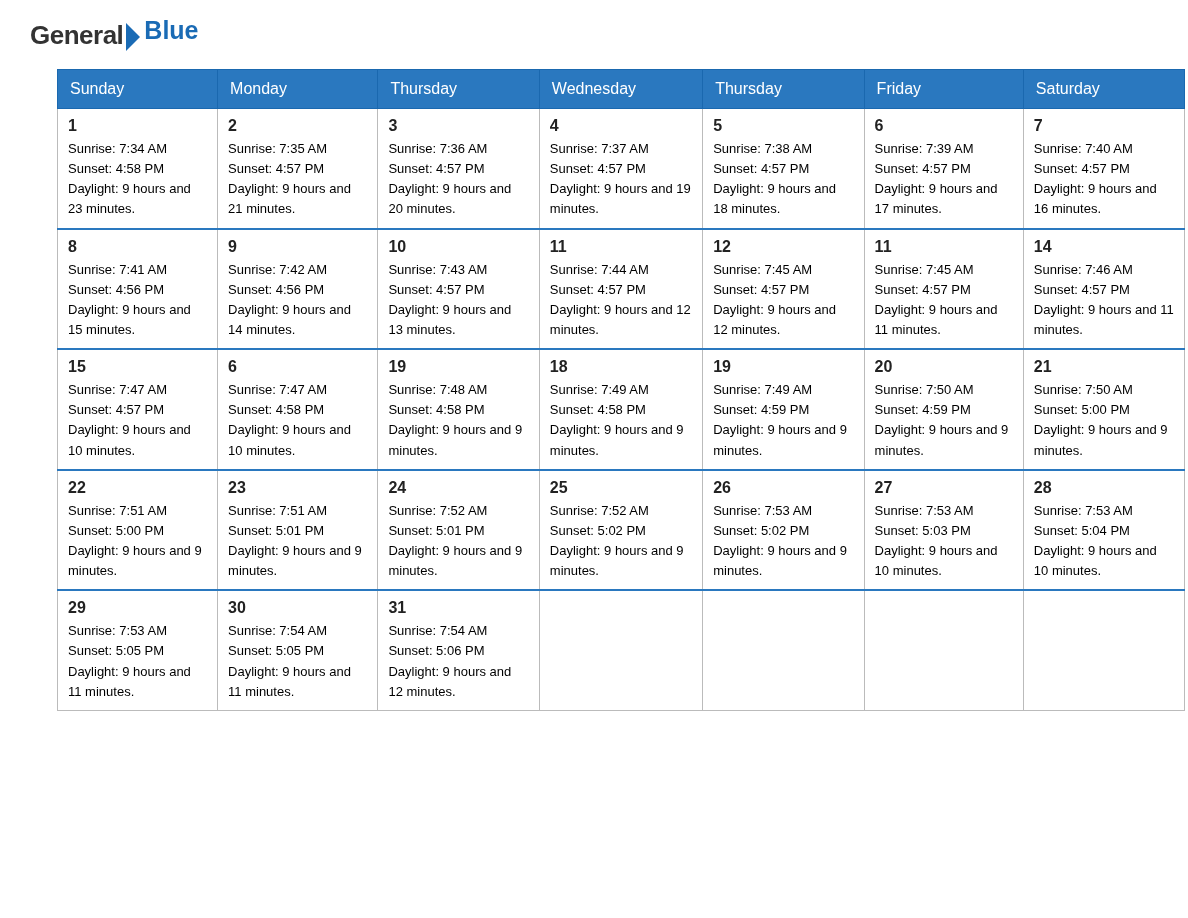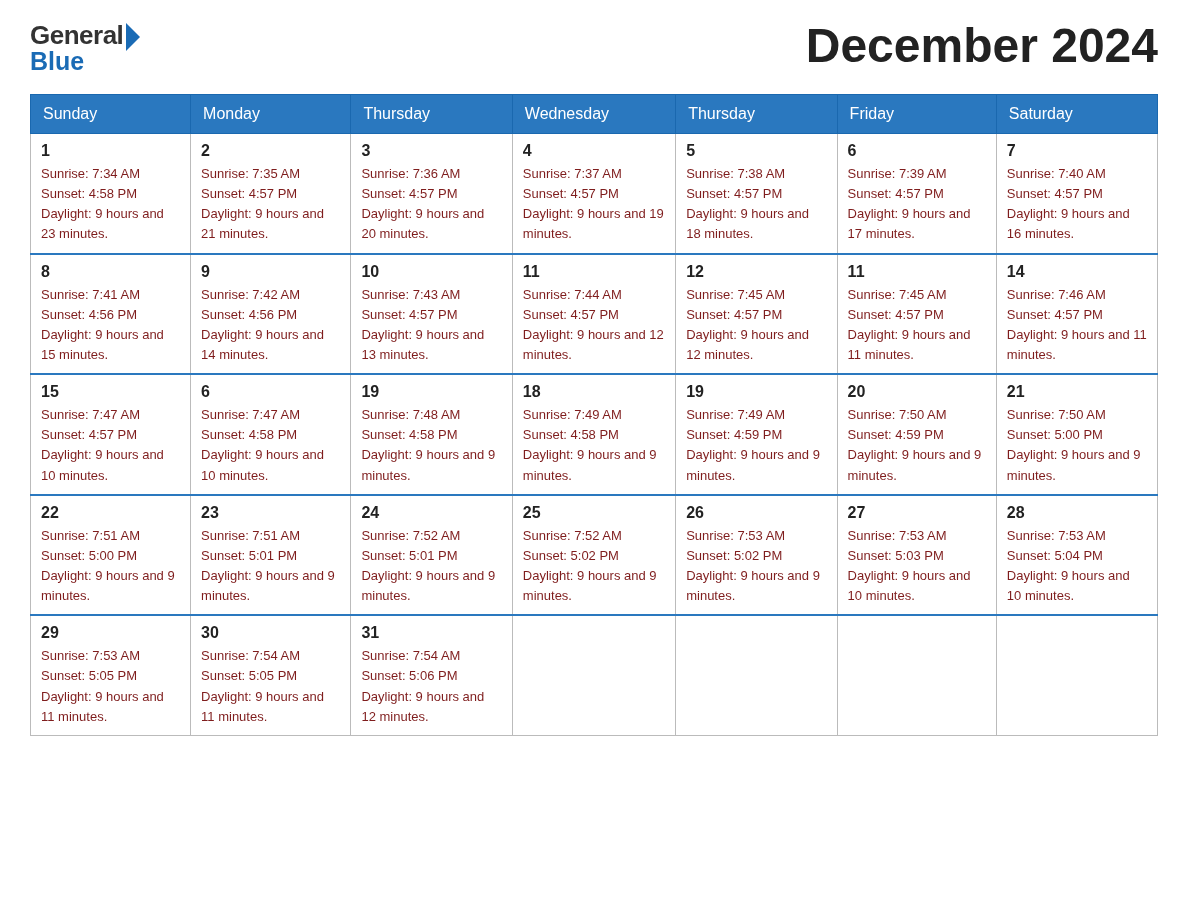--- a/index.html
+++ b/index.html
@@ -11,21 +11,21 @@
       padding: 20px 30px;
     }
     .header {
       display: flex;
       justify-content: space-between;
       align-items: flex-start;
       margin-bottom: 18px;
     }
     .logo {
       display: flex;
-      flex-direction: column;
+      flex-direction: row;
       align-items: flex-start;
       text-align: center;
     }
     .logo-top {
       display: flex;
       align-items: center;
     }
     .logo-general {
       font-size: 26px;
       font-weight: bold;
@@ -65,20 +65,21 @@
     }
     .location-title {
       font-size: 24px;
       color: #555;
       margin-top: 4px;
     }
     .calendar {
       width: 100%;
       border-collapse: collapse;
       border: 1px solid #aaa;
+      margin-left: 27px;
     }
     .calendar th {
       background-color: #2a78bf;
       color: #fff;
       font-size: 16px;
       font-weight: normal;
       padding: 10px 12px;
       text-align: left;
       border: 1px solid #1a68af;
     }
@@ -91,21 +92,21 @@
     }
     .day-num {
       font-size: 16px;
       font-weight: bold;
       color: #222;
       margin-bottom: 4px;
       display: block;
     }
     .day-info {
       font-size: 13px;
-      color: #7f1d1d;
+      color: #000000;
       line-height: 1.55;
     }
     .calendar tr:not(:last-child) td {
       border-bottom: 2px solid #2a78bf;
     }
     .empty-cell {
       background: #fff;
     }
   </style>
 </head>
@@ -114,21 +115,20 @@
 <div class="header">
   <div class="logo">
     <div class="logo-top">
       <span class="logo-general">General</span>
       <div class="logo-arrow"></div>
       <span class="logo-blue"></span>
     </div>
     <div class="logo-bottom">Blue</div>
   </div>
   <div class="title-block">
-    <div class="month-title">December 2024</div>
   </div>
 </div>
 
 <table class="calendar">
   <thead>
     <tr>
     <th>Sunday</th>
         <th>Monday</th>
         <th>Thursday</th>
         <th>Wednesday</th>

